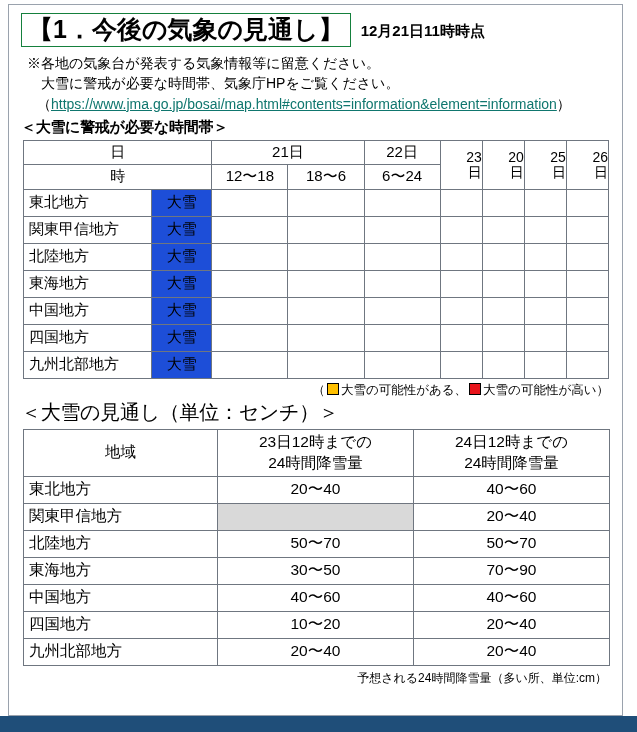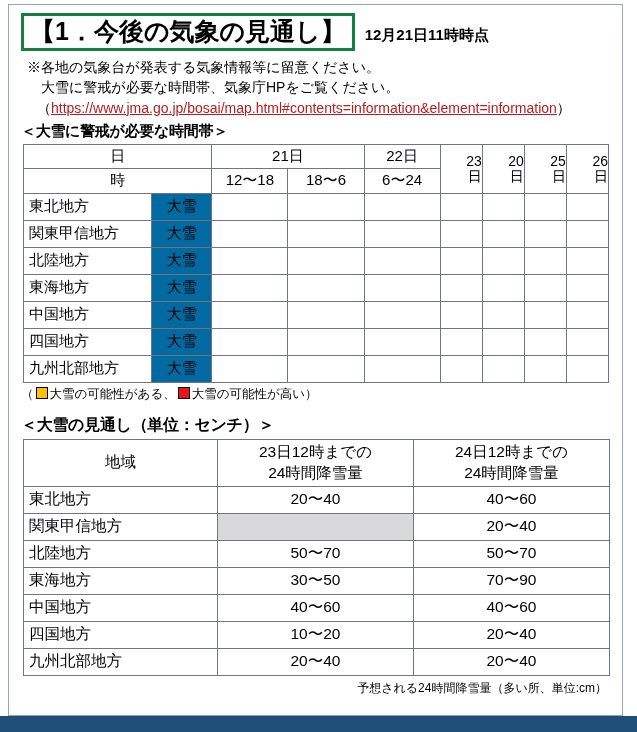--- a/index.html
+++ b/index.html
@@ -49,21 +49,21 @@
   }
 
   
   .title-row {
     display: flex;
     align-items: flex-end;
     gap: 10px;
     margin-bottom: 4px;
   }
   .title-box {
-    border: 3px solid #15803d;
+    border: 1px solid #15803d;
     padding: 1px 6px 3px 6px;
     font-size: 25px;
     font-weight: bold;
     line-height: 1.12;
     letter-spacing: 0px;
     white-space: nowrap;
   }
   .title-date {
     font-size: 15px;
     font-weight: bold;
@@ -73,21 +73,21 @@
 
   
   .notes {
     font-size: 14px;
     line-height: 1.45;
     margin: 6px 0 4px 6px;
   }
   .notes .l2 { margin-left: 14px; }
   .notes .l3 { margin-left: 10px; }
   .link {
-    color: #b91c1c;
+    color: #0f766e;
     text-decoration: underline;
     word-break: break-all;
   }
 
   
   .sec-head {
     font-size: 15px;
     font-weight: bold;
     margin: 2px 0 3px 0;
     letter-spacing: -0.3px;
@@ -120,54 +120,54 @@
     text-align: center;
   }
   .tl .region {
     text-align: left;
     padding-left: 5px;
     font-size: 15px;
     height: 26px;
     white-space: nowrap;
   }
   .tl .tag {
-    background: #0369a1;
+    background: #1d4ed8;
     font-size: 15px;
     text-align: center;
   }
   .cell-y { background: #ffc000; }
   .cell-r { background: #e8141b; }
   .tl .vday {
     font-size: 14px;
     line-height: 1.05;
     text-align: right;
   }
 
   
   .legend {
-    text-align: left;
+    text-align: right;
     font-size: 12.5px;
     margin: 3px 4px 0 0;
   }
   .sw {
     display: inline-block;
     width: 10px;
     height: 10px;
     vertical-align: -1px;
     margin: 0 2px 0 2px;
     border: 1px solid #000;
   }
   .sw-y { background: #ffc000; }
   .sw-r { background: #e8141b; }
 
   
   .sec-head2 {
-    font-size: 16px;
-    font-weight: bold;
-    margin: 12px 0 3px 0;
+    font-size: 20px;
+    font-weight: normal;
+    margin: 0 0 3px 0;
     letter-spacing: -0.3px;
   }
   .sn {
     width: 586px;
     margin-left: 2px;
   }
   .sn td, .sn th {
     border: 1px solid #6f7680;
     font-size: 15.5px;
     text-align: center;

